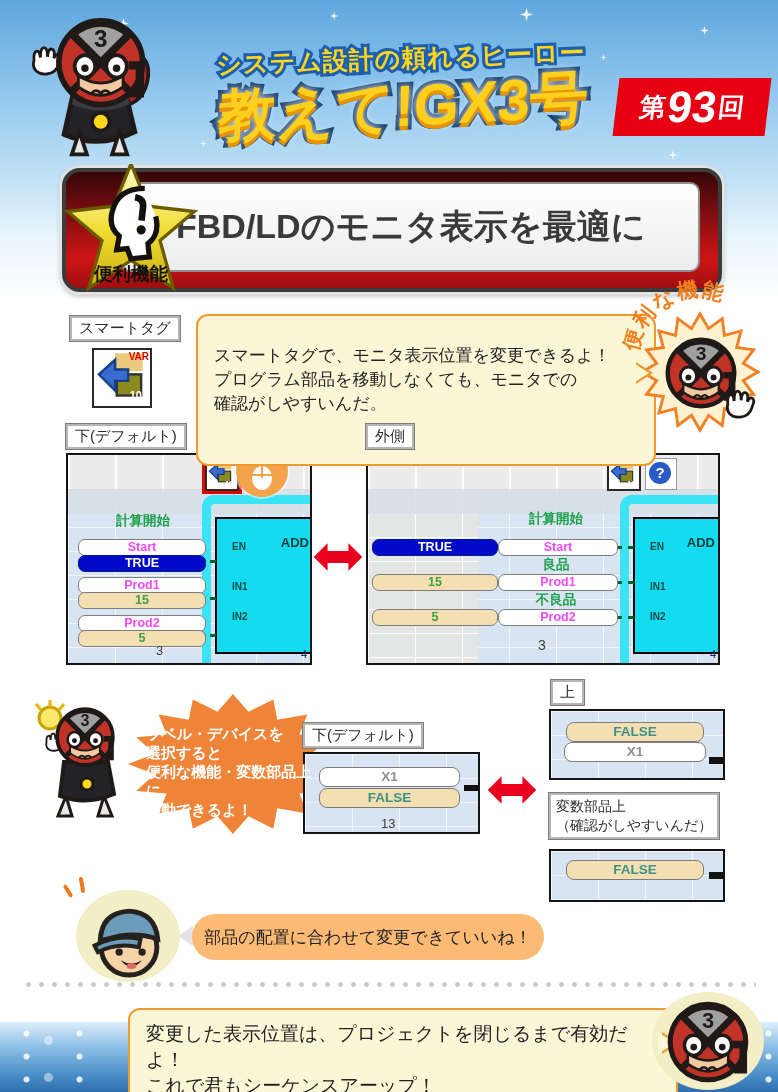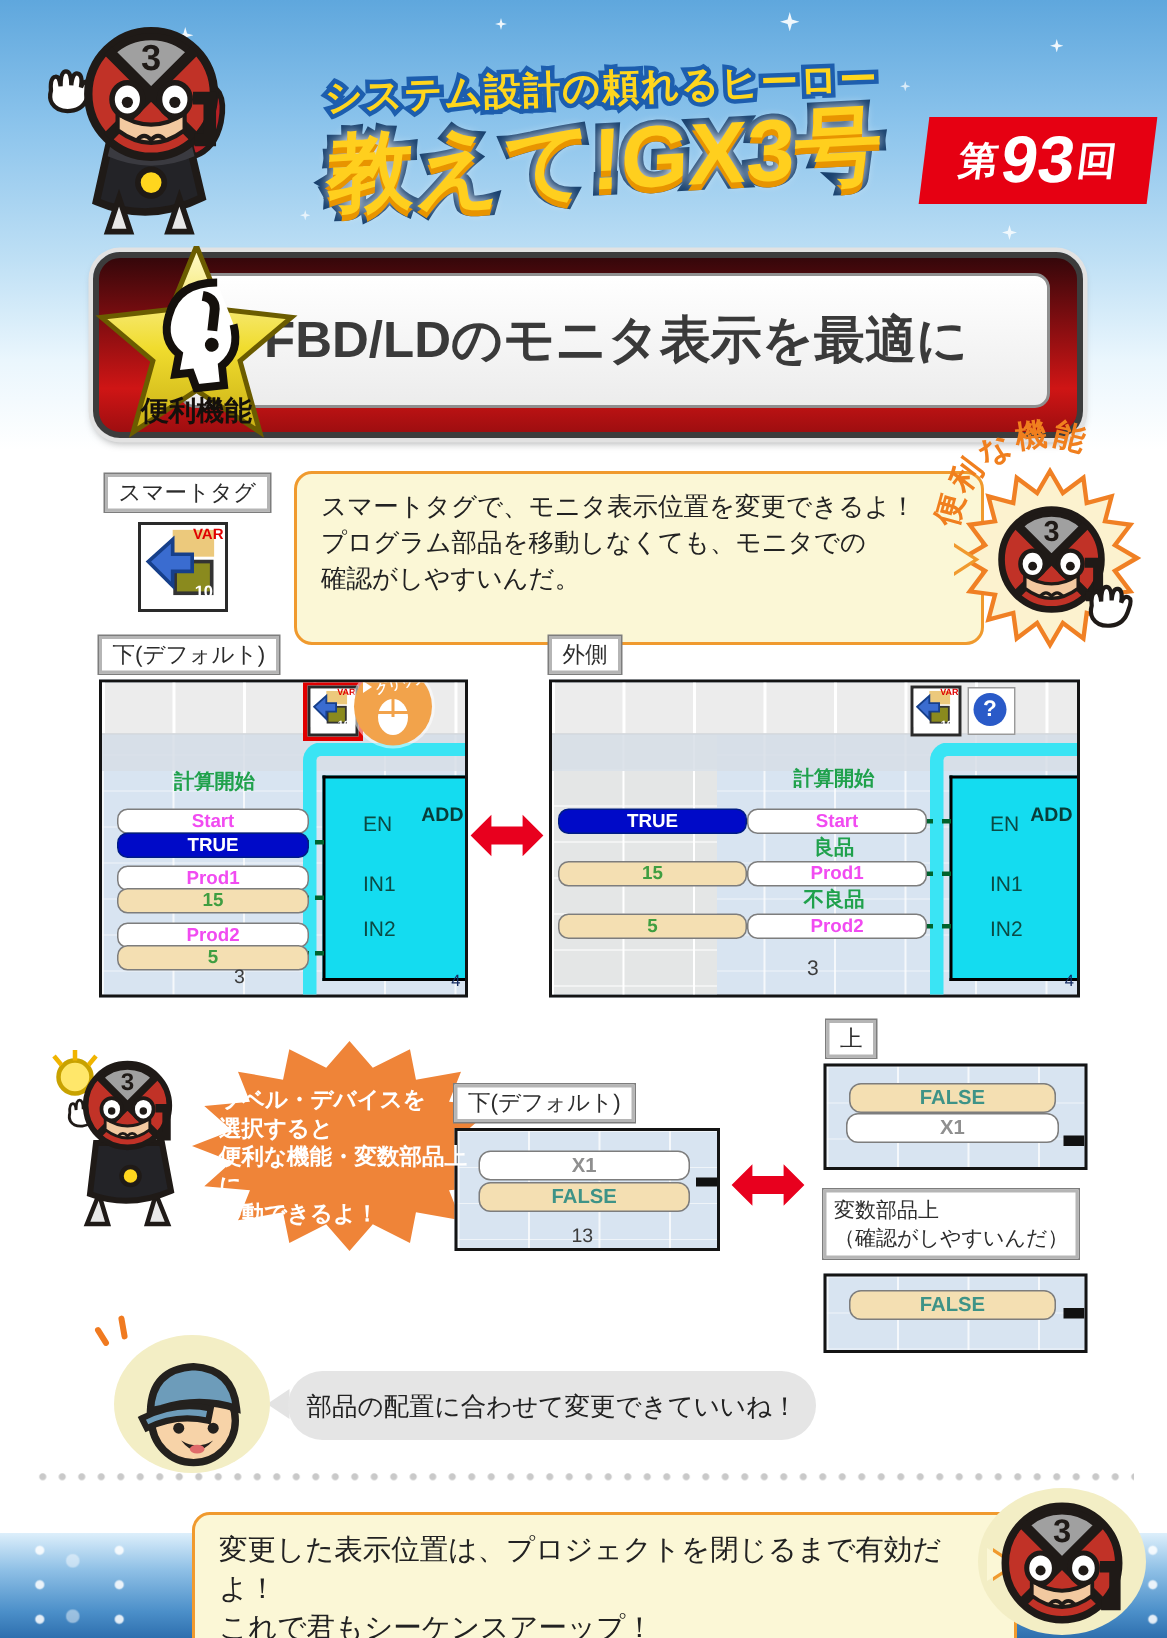--- a/index.html
+++ b/index.html
@@ -29,39 +29,39 @@
   .titletext{margin-left:54px;font-size:34px;font-weight:bold;color:#3a3a3a;letter-spacing:0;white-space:nowrap;}
   .star-badge{left:60px;top:164px;z-index:4;}
   
   .lblbox{background:#fff;border:2px solid #b5b5b5;box-shadow:0 0 0 1px #7d7d7d;padding:1px 7px;
           font-size:15px;color:#2c2c2c;white-space:nowrap;z-index:2;}
   
   .bubble-y{background:#fbf7d6;border:2px solid #f09a2e;border-radius:12px;color:#222;z-index:2;}
   .tail-r{width:0;height:0;border:11px solid transparent;border-right:none;z-index:3;}
   .tail-r.line{border-left:17px solid #f09a2e;}
   .tail-r.fill{border-left:17px solid #fbf7d6;}
-  .bubble-g{background:#e5e5e5;border-radius:23px;color:#222;display:flex;align-items:center;
+  .bubble-g{background:#fdba74;border-radius:23px;color:#222;display:flex;align-items:center;
             justify-content:center;font-size:17px;z-index:2;}
   .tail-l{width:0;height:0;border:10px solid transparent;border-left:none;border-right:15px solid #e3e3e3;}
   
   .shot{border:2px solid #141414;background-color:#d8e4f1;overflow:hidden;z-index:1;
         background-image:linear-gradient(to right,rgba(255,255,255,.75) 1px,transparent 1px),
                          linear-gradient(to bottom,rgba(255,255,255,.6) 1px,transparent 1px);
         background-size:47px 24px;}
   .toolbar{position:absolute;left:0;right:0;top:0;height:34px;background-color:#ececec;
            background-image:linear-gradient(to right,#fff 2px,transparent 2px);background-size:47px 100%;
            border-bottom:1px solid #c4c4c4;}
   .band{position:absolute;height:25px;background:rgba(215,222,230,.85);}
   .grayzone{position:absolute;top:34px;bottom:0;left:0;background-color:#e4e6e6;
             background-image:linear-gradient(to right,#fff 1px,transparent 1px),
                              linear-gradient(to bottom,#fff 1px,transparent 1px);
             background-size:47px 24px;}
   .wire{position:absolute;border-left:9px solid #3ae4f4;border-top:9px solid #3ae4f4;border-top-left-radius:12px;}
   .block{position:absolute;background:#14dcf0;border:2px solid #000;border-right:none;}
-  .pin{position:absolute;left:25px;font-size:14px;font-weight:normal;color:#0b4a44;}
+  .pin{position:absolute;left:15px;font-size:10px;font-weight:bold;color:#0b4a44;}
   .addlbl{position:absolute;top:16px;right:3px;font-size:13px;font-weight:bold;color:#093c38;}
   .pbox{position:absolute;height:15px;line-height:15px;border:1.5px solid #7d7d7d;border-radius:7px;
         text-align:center;font-size:12.5px;font-weight:bold;background:#fff;}
   .pbox.w{background:#fff;color:#f14bf1;}
   .pbox.b{background:#000ac8;border-color:#001c86;color:#fff;}
   .pbox.t{background:#f4dfb2;color:#3f9e41;}
   .pbox2{position:absolute;height:18px;line-height:18px;border:1.5px solid #7d7d7d;border-radius:8px;
          text-align:center;font-size:13.5px;font-weight:bold;}
   .pbox2.w{background:#fff;color:#8f8f8f;}
   .pbox2.t{background:#f4dfb2;color:#3e9387;}
@@ -183,21 +183,21 @@
   </svg>
 
   <div class="abs lblbox" style="left:70px;top:316px;text-align:center;">スマートタグ</div>
   <div class="abs varicon" style="left:92px;top:348px;width:56px;height:56px;">
     <svg width="52" height="52" viewBox="0 0 32 32">
         <use href="#var-glyph"></use>
       </svg>
     <span style="position:absolute;right:1px;top:1px;font-size:10px;font-weight:bold;color:#e00000;">VAR</span>
     <span style="position:absolute;right:8px;bottom:5px;font-size:11px;font-weight:bold;color:#fff;">10</span>
   </div>
-  <div class="abs bubble-y" style="left:196px;top:314px;width:424px;height:92px;padding:10px 16px;font-size:17px;line-height:24px;">
+  <div class="abs bubble-y" style="left:196px;top:314px;width:424px;height:92px;padding:28px 16px;font-size:17px;line-height:24px;">
     <div>スマートタグで、モニタ表示位置を変更できるよ！</div>
     <div>プログラム部品を移動しなくても、モニタでの</div>
     <div>確認がしやすいんだ。</div>
   </div>
   <div class="abs tail-r line" style="left:636px;top:362px;"></div>
   <div class="abs tail-r fill" style="left:632px;top:362px;"></div>
 
   <svg class="abs" style="left:618px;top:278px;z-index:2;" width="160" height="158" viewBox="0 0 160 158">
     <g transform="translate(24,36) scale(1.16)">
       <polygon points="100,50 87.3,57.4 96.2,69.2 81.6,71.1 85.4,85.4 71.1,81.6 69.2,96.2 57.4,87.3 50,100 42.6,87.3 30.9,96.2 28.9,81.6 14.6,85.4 18.4,71.1 3.9,69.2 12.7,57.4 0,50 12.7,42.6 3.9,30.9 18.4,28.9 14.6,14.6 28.9,18.4 30.9,3.9 42.6,12.7 50,0 57.4,12.7 69.2,3.9 71.1,18.4 85.4,14.6 81.6,28.9 96.2,30.9 87.3,42.6" fill="#fcf2cf" stroke="#f08024" stroke-width="2.5"></polygon>

